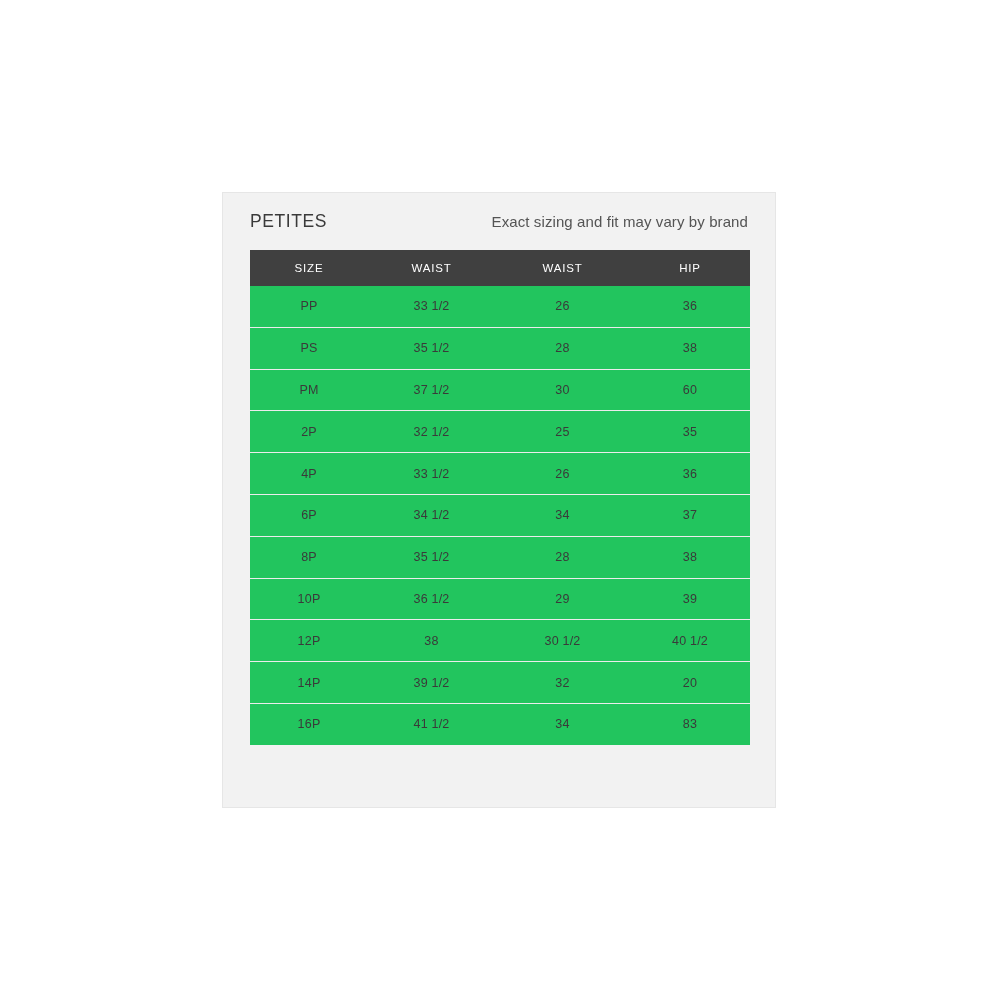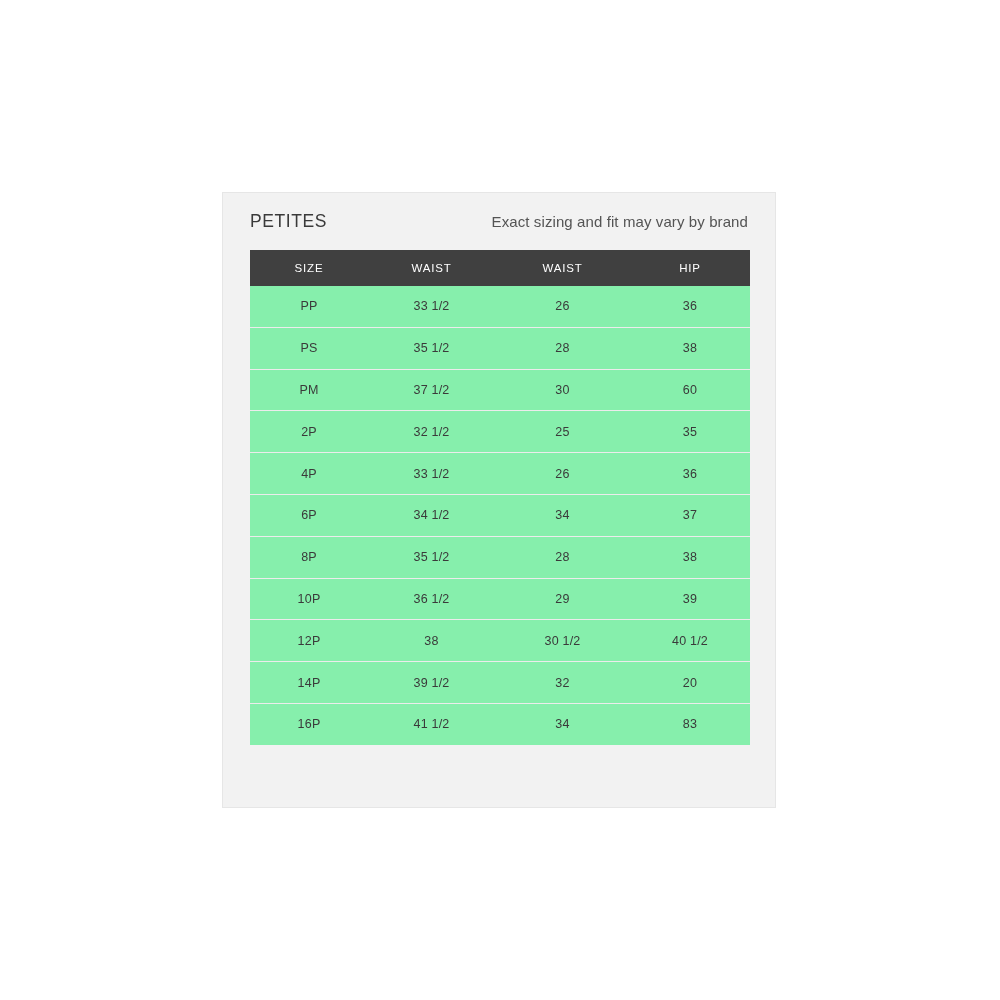--- a/index.html
+++ b/index.html
@@ -73,21 +73,21 @@
     color: #ffffff;
     height: 34px;
     font-size: 11.5px;
     font-weight: 400;
     letter-spacing: 0.8px;
     text-align: center;
     vertical-align: middle;
   }
 
   table.size-table tbody td {
-    background: #86efac;
+    background: #22c55e;
     height: 38.8px;
     font-size: 12.5px;
     color: #3a3a3a;
     text-align: center;
     vertical-align: middle;
     border-bottom: 1px solid #ececec;
     letter-spacing: 0.2px;
   }
 
   table.size-table tbody tr:last-child td {

